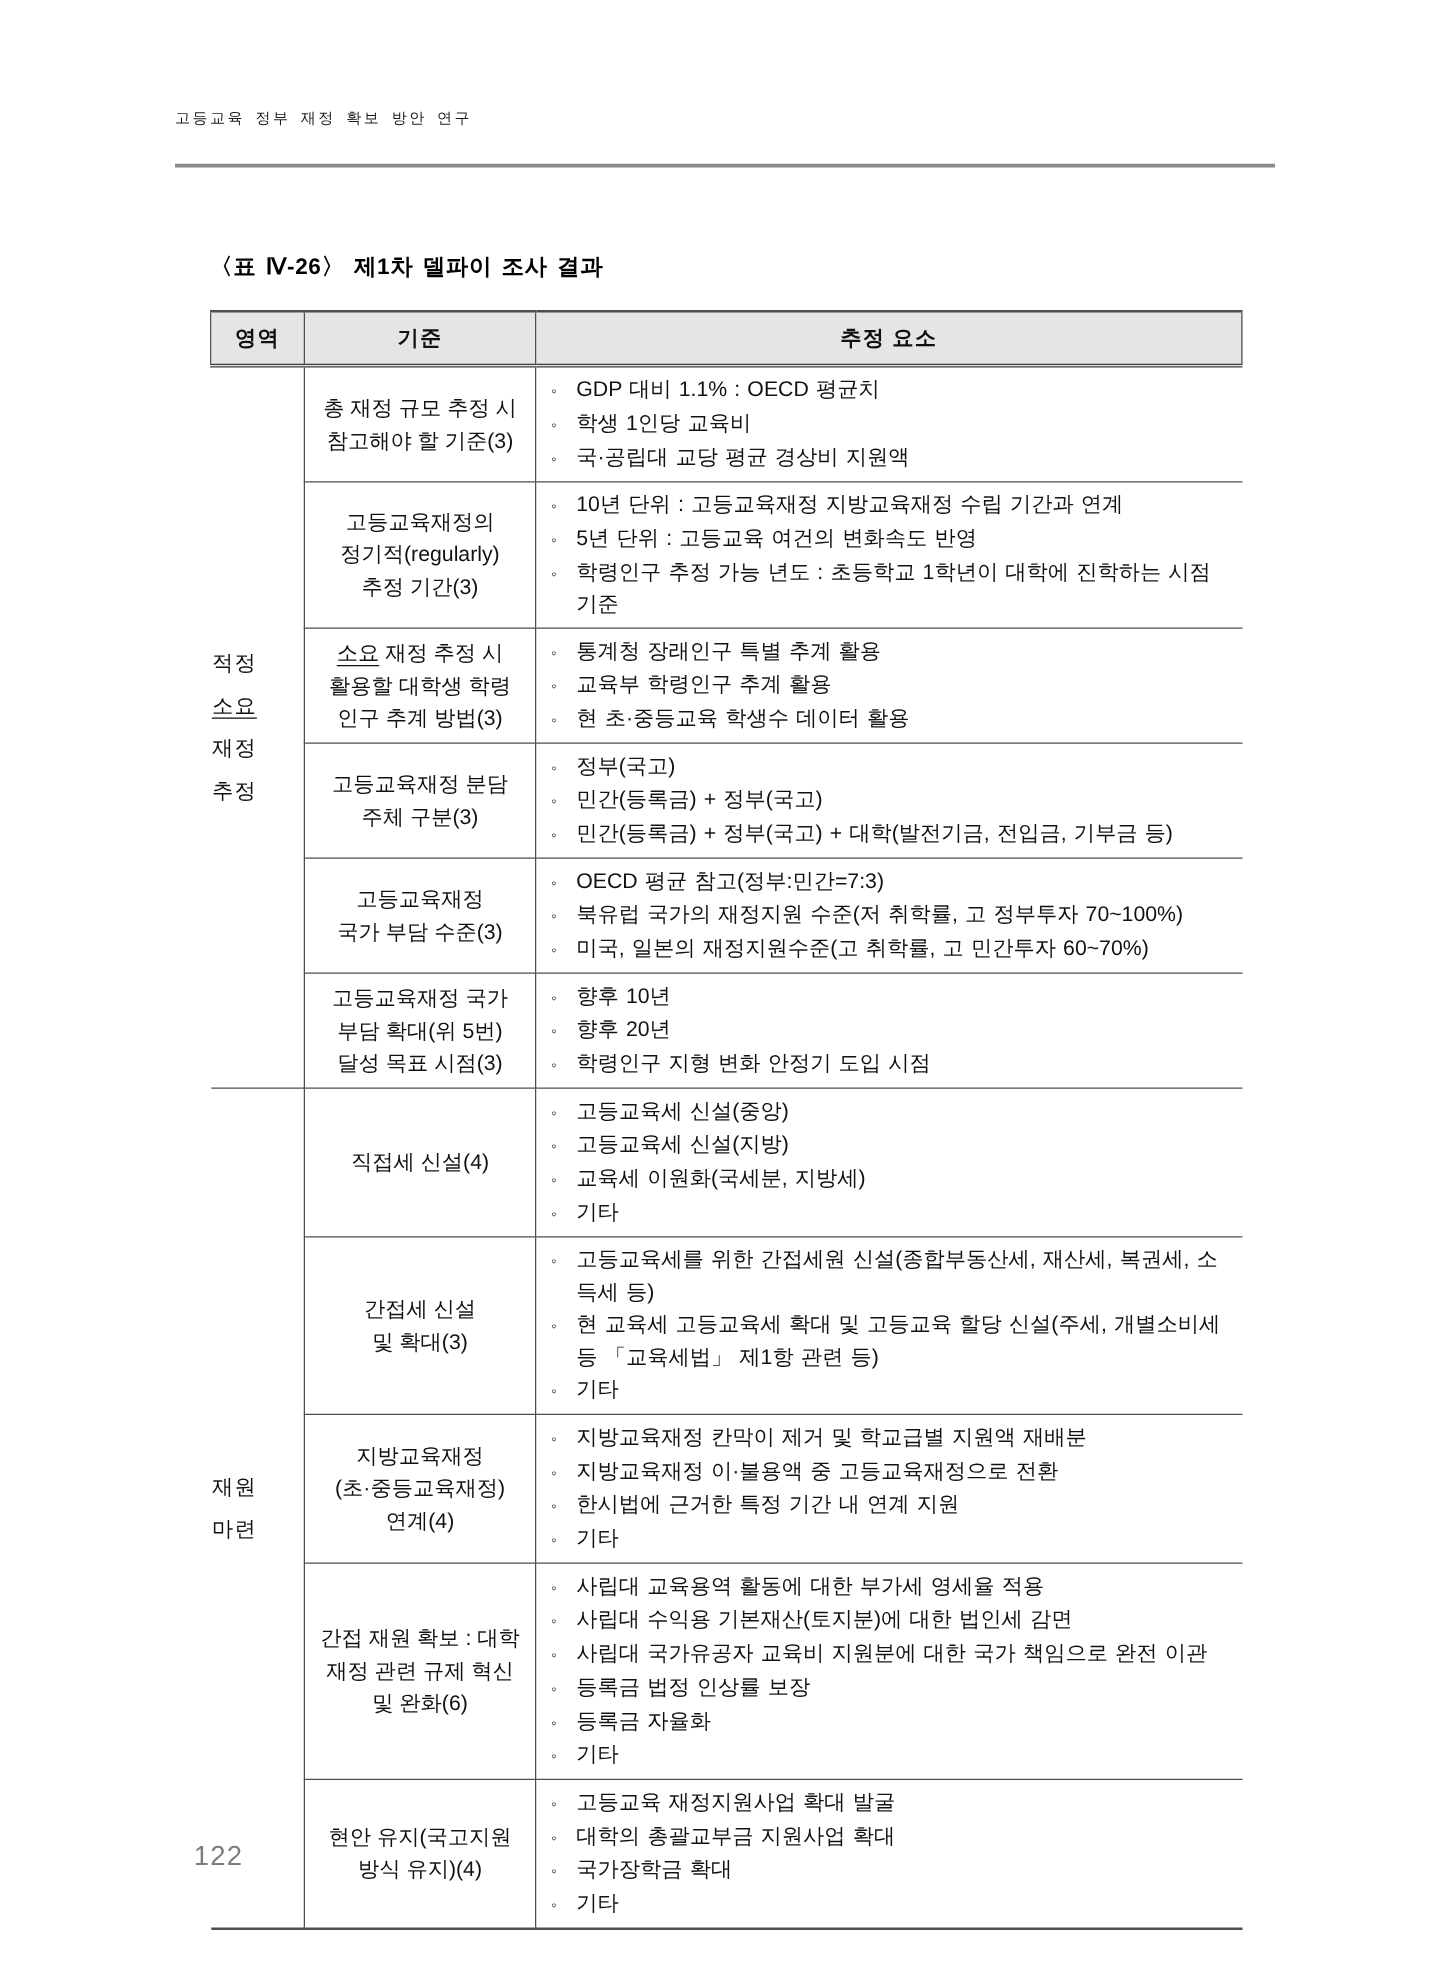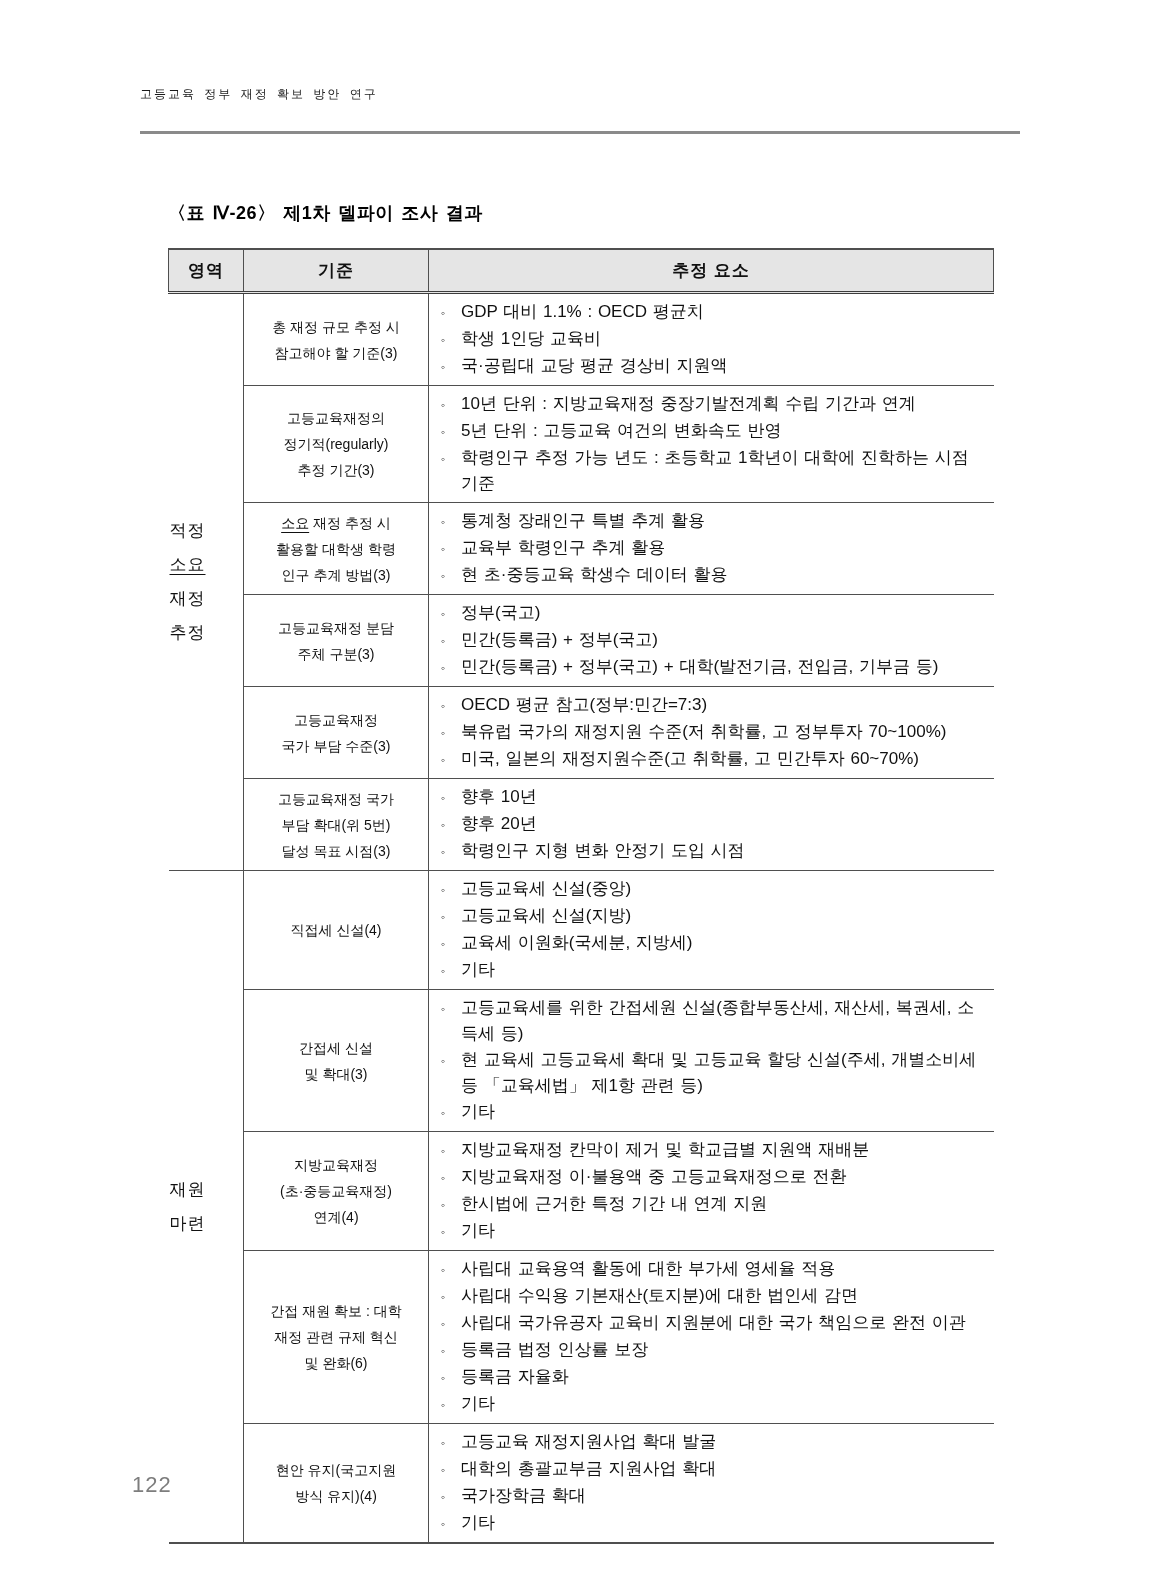--- a/index.html
+++ b/index.html
@@ -47,40 +47,40 @@
     border-right: 1px solid #4f4f4f;
     border-bottom: 1px solid #4f4f4f;
     border-left: none;
     text-align: left;
     font-size: 17px; line-height: 34px;
     letter-spacing: 1px;
   }
   td.criteria-cell {
     border: 1px solid #4f4f4f;
     text-align: center;
-    font-size: 14px; line-height: 26px;
+    font-size: 17px; line-height: 26px;
     padding: 4px 4px;
   }
   td.items-cell {
     border-top: 1px solid #4f4f4f;
     border-bottom: 1px solid #4f4f4f;
     border-left: 1px solid #4f4f4f;
     border-right: none;
     padding: 5px 6px 5px 12px;
     font-size: 17px;
   }
   .item { display: flex; line-height: 26px; }
   .bullet {
     flex: 0 0 20px; font-size: 12px; line-height: 26px;
     color: #222; text-align: left; padding-top: 1px;
   }
   .item-text { flex: 1 1 auto; word-spacing: 1px; }
   .ul { text-decoration: underline; text-underline-offset: 4px; }
   .page-number {
-    position: absolute; left: 132px; top: 1472px;
+    position: absolute; left: 155px; top: 1472px;
     font-size: 22px; color: #7d7d7d; letter-spacing: 1px;
   }
 </style>
 </head>
 <body>
 
 <div class="running-head">고등교육 정부 재정 확보 방안 연구</div>
 <div class="head-rule"></div>
 
 <div class="table-title">〈표 Ⅳ-26〉 제1차 델파이 조사 결과</div>
@@ -115,21 +115,21 @@
             <span class="bullet">◦</span>
             <span class="item-text">국·공립대 교당 평균 경상비 지원액</span>
           </div>
         </td>
       </tr>
       <tr style="height: 84px;">
         <td class="criteria-cell">고등교육재정의<br>정기적(regularly)<br>추정 기간(3)</td>
         <td class="items-cell">
           <div class="item">
             <span class="bullet">◦</span>
-            <span class="item-text">10년 단위 : 지방교육재정 중장기발전계획 수립 기간과 연계</span>
+            <span class="item-text">10년 단위 : 고등교육재정 지방교육재정 수립 기간과 연계</span>
           </div>
           <div class="item">
             <span class="bullet">◦</span>
             <span class="item-text">5년 단위 : 고등교육 여건의 변화속도 반영</span>
           </div>
           <div class="item">
             <span class="bullet">◦</span>
             <span class="item-text">학령인구 추정 가능 년도 : 초등학교 1학년이 대학에 진학하는 시점 기준</span>
           </div>
         </td>

